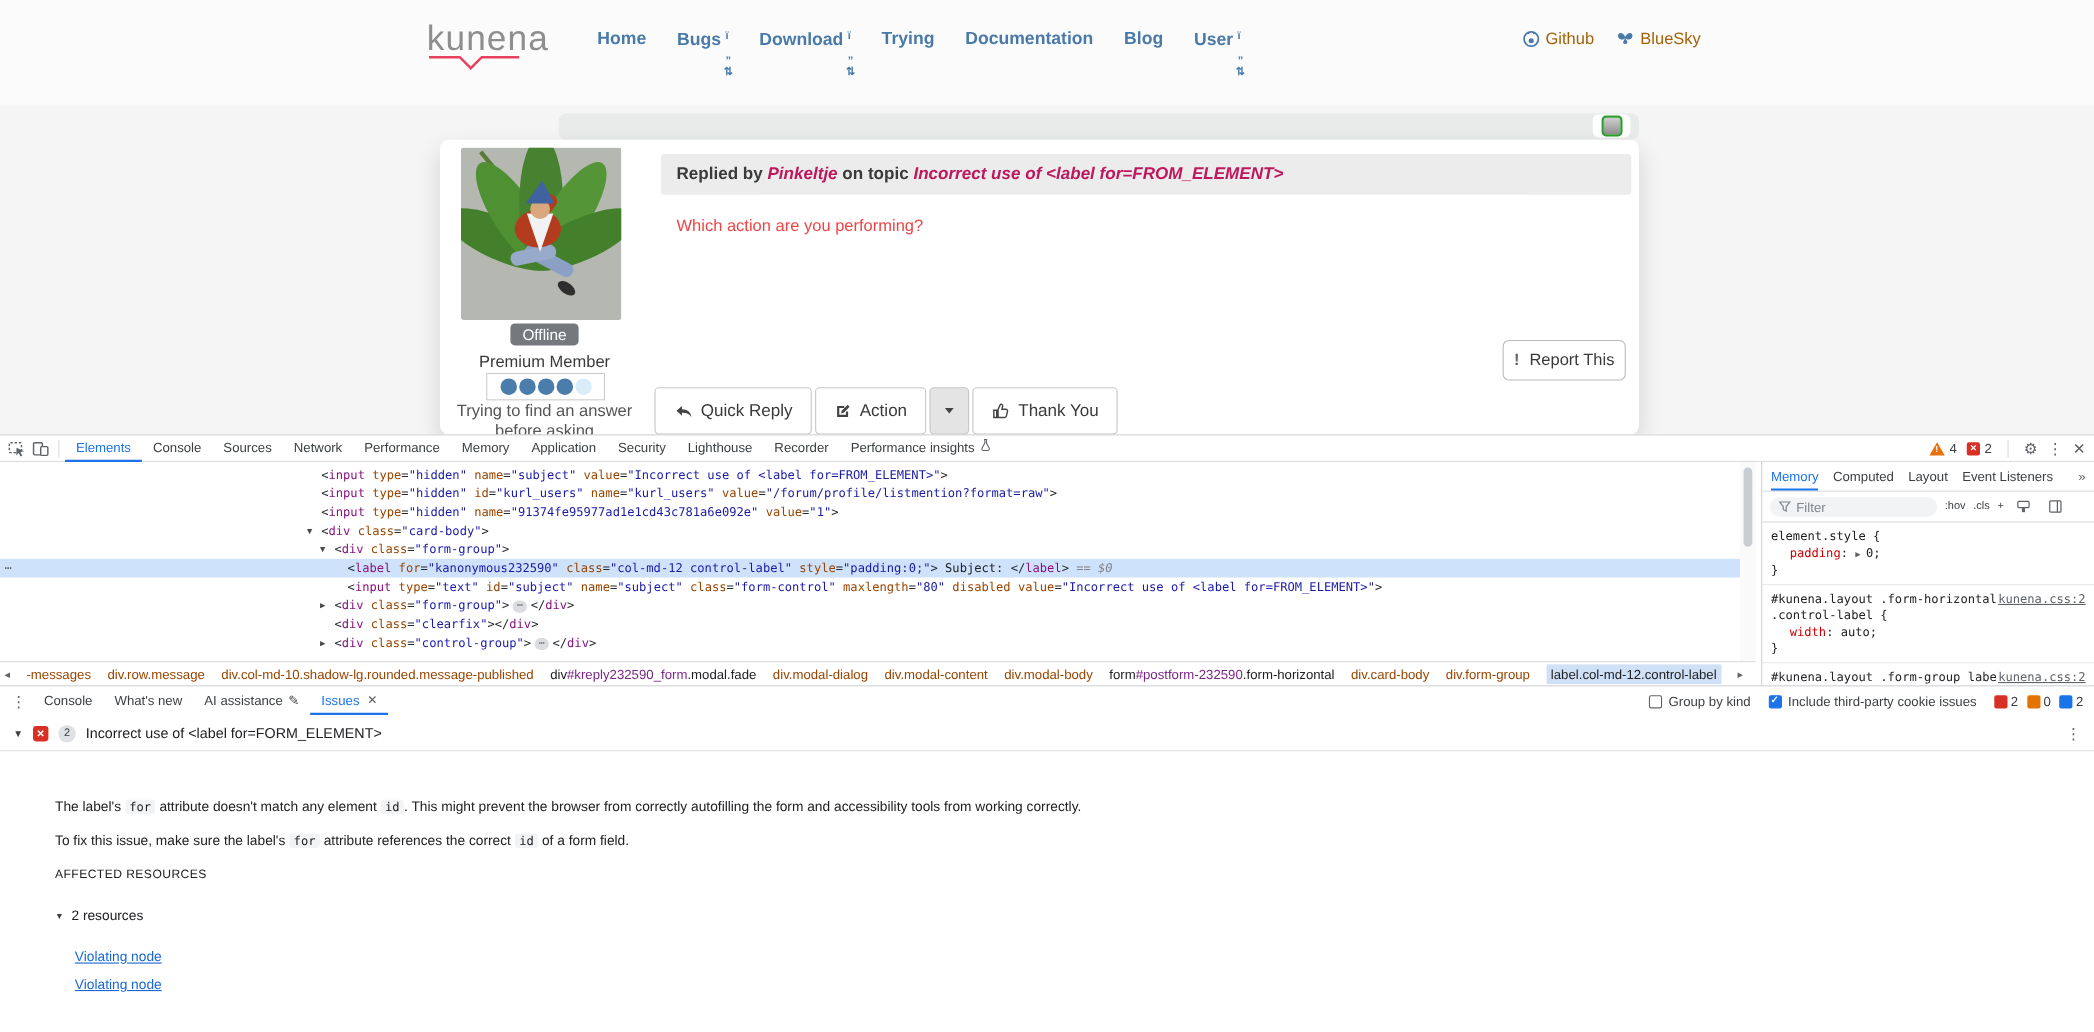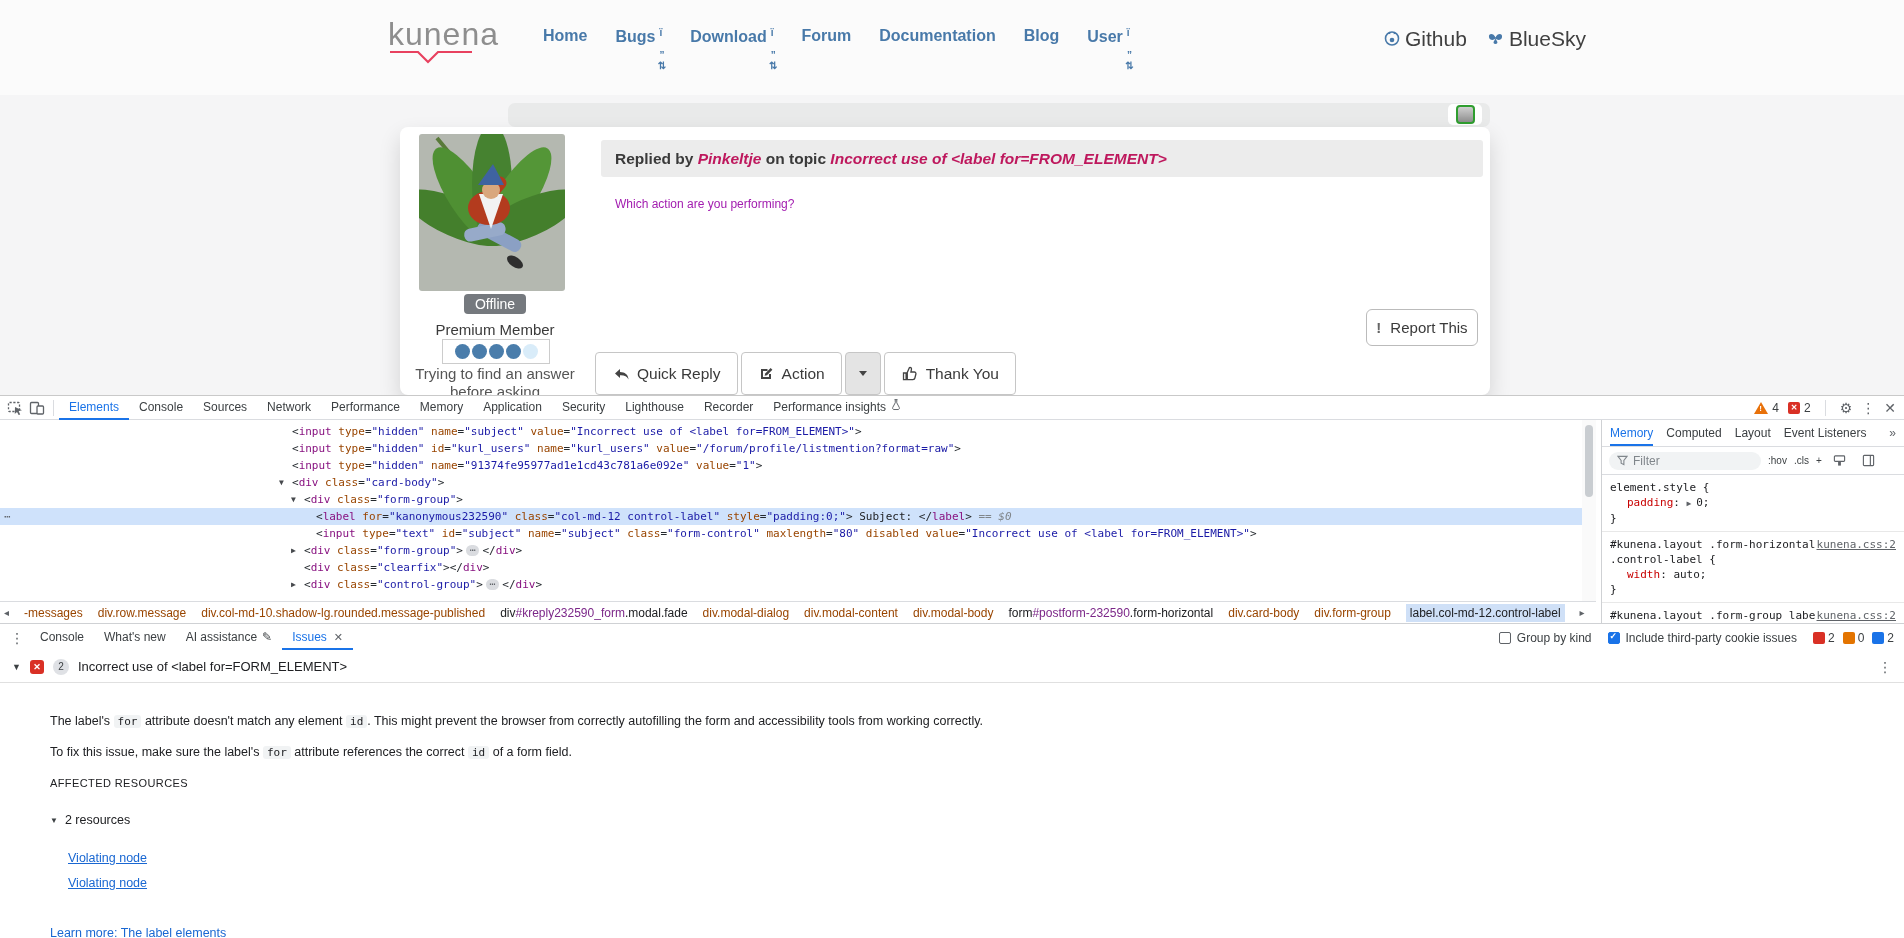--- a/index.html
+++ b/index.html
@@ -11,21 +11,21 @@
   .site-header{position:absolute;left:0;top:0;width:1904px;height:95px;background:#fbfbfb;}
   .logo{position:absolute;left:388px;top:16px;}
   .logo-text{font-size:32px;color:#8e8e8e;letter-spacing:1px;font-weight:400;}
   .logo svg{display:block;margin-top:-4px;}
   .site-nav{position:absolute;left:543px;top:27px;display:flex;gap:28px;}
   .nav-item{position:relative;color:#4879a9;font-weight:bold;font-size:16px;cursor:pointer;}
   .nav-info{font-size:10px;margin-left:4px;font-weight:bold;}
   .nav-drop{position:absolute;top:24px;right:-4px;font-size:10px;line-height:10px;
             color:#4879a9;white-space:pre-line;text-align:center;font-weight:bold;}
   .site-links{position:absolute;left:1384px;top:27px;display:flex;gap:20px;}
-  .site-link{display:flex;align-items:flex-end;gap:5px;color:#404040;font-size:21px;cursor:pointer;}
+  .site-link{display:flex;align-items:flex-start;gap:5px;color:#a16207;font-size:15px;cursor:pointer;}
 
   .partial-bar{position:absolute;left:508px;top:103px;width:982px;height:24px;background:#e9eaea;border-radius:7px;}
   .toolbar-btn{position:absolute;right:8px;top:1px;width:34px;height:21px;background:#fff;border-radius:5px;
                display:flex;align-items:center;justify-content:center;cursor:pointer;}
   .green-ico{width:15px;height:15px;border:2px solid #2f9e2f;border-radius:4px;
              background:linear-gradient(180deg,#cfcfcf,#8f8f8f);}
 
   .card{position:absolute;left:400px;top:127px;width:1090px;height:268px;background:#fff;border-radius:8px;
         box-shadow:0 10px 22px rgba(0,0,0,.14);}
   .avatar{position:absolute;left:19px;top:7px;width:146px;height:157px;border-radius:3px;overflow:hidden;cursor:pointer;}
@@ -34,21 +34,21 @@
   .offline-badge span{display:inline-block;background:#75797e;color:#fff;font-size:14px;padding:2px 11px;border-radius:4px;}
   .rank{position:absolute;left:0;top:194px;width:190px;text-align:center;font-size:15px;color:#3a3a3a;}
   .rating{position:absolute;left:42px;top:212px;width:106px;height:23px;border:1px solid #ccc;background:#fff;
           display:flex;align-items:center;justify-content:center;gap:2px;}
   .dot{width:15px;height:15px;border-radius:50%;}
   .sig{position:absolute;left:0;top:238px;width:190px;text-align:center;font-size:15px;color:#555;line-height:18px;}
 
   .reply-head{position:absolute;left:201px;top:13px;width:882px;height:37px;background:#ececec;border-radius:3px;
               line-height:37px;padding-left:14px;font-size:15.5px;font-weight:bold;color:#3a3a3a;box-sizing:border-box;}
   .plink{color:#be185d;font-style:italic;cursor:pointer;text-decoration:none;}
-  .post-body{position:absolute;left:215px;top:70px;font-size:12px;color:#a21caf;}
+  .post-body{position:absolute;left:215px;top:70px;font-size:15px;color:#ef4444;}
   .report-btn{position:absolute;left:966px;top:182px;width:112px;height:37px;background:#fff;border:1px solid #bbb;
               border-radius:6px;font-size:15px;color:#3a3a3a;display:flex;align-items:center;justify-content:center;gap:9px;
               font-family:"Liberation Sans",sans-serif;cursor:pointer;}
   .excl{color:#666;font-weight:bold;}
   .btn-row{position:absolute;left:195px;top:225px;display:flex;gap:3px;}
   .fbtn{height:43px;background:#fff;border:1px solid #c6c6c6;border-radius:4px;font-size:15.5px;color:#3a3a3a;
         display:flex;align-items:center;justify-content:center;gap:8px;padding:0 16px;
         font-family:"Liberation Sans",sans-serif;cursor:pointer;}
   .fbtn.caret{background:#e4e4e4;padding:0 13px;}
   .caret-glyph{width:0;height:0;border-left:4px solid transparent;border-right:4px solid transparent;border-top:5px solid #444;}
@@ -129,21 +129,21 @@
   .issues{position:absolute;left:0;top:255px;width:1904px;height:288px;background:#fff;overflow:hidden;}
   .issue-header{height:31px;border-bottom:1px solid #e0e0e0;display:flex;align-items:center;gap:9px;padding:0 12px;}
   .ih-arrow{font-size:9px;color:#3c4043;cursor:pointer;}
   .ih-err{width:14px;height:14px;background:#d93025;border-radius:3px;color:#fff;font-size:9px;font-weight:bold;
           display:flex;align-items:center;justify-content:center;}
   .ih-count{width:16px;height:16px;border-radius:50%;background:#dfe1e5;color:#3c4043;font-size:10px;
             display:flex;align-items:center;justify-content:center;}
   .ih-title{font-size:13px;color:#202124;}
   .ih-kebab{margin-left:auto;color:#5f6368;font-size:14px;cursor:pointer;}
   .issue-body{padding:30px 0 0 50px;font-size:12.5px;color:#202124;}
-  .issue-p{margin:0 0 14px 0;line-height:17px;}
+  .issue-p{margin:12px 0 14px 0;line-height:17px;}
   .chip{font-family:"DejaVu Sans Mono",monospace;font-size:11px;background:#f1f3f4;border-radius:3px;padding:0 4px;}
   .affected{margin-top:16px;font-size:11px;letter-spacing:.4px;color:#202124;}
   .res-toggle{margin-top:24px;display:flex;align-items:center;gap:7px;cursor:pointer;}
   .res-toggle .ih-arrow{font-size:8px;}
   .res-links{margin-top:24px;padding-left:18px;}
   .res-link{display:block;color:#1967d2;text-decoration:underline;font-size:12.5px;margin-bottom:8px;cursor:pointer;}
   .res-link + .res-link{margin-top:11px;}
   .learn-more{display:inline-block;margin:28px 0 0 0;color:#1967d2;text-decoration:underline;font-size:12.5px;cursor:pointer;}
 </style>
 </head>
@@ -158,21 +158,21 @@
         <svg width="110" height="16" viewBox="0 0 110 16">
           <path d="M2 3 H30 L40 13 L50 3 H84" stroke="#e8415f" stroke-width="2.2" fill="none"></path>
         </svg>
       </div>
       <nav class="site-nav" id="siteNav">
           <div class="nav-item"><span class="nav-label">Home</span></div>
           <div class="nav-item"><span class="nav-label">Bugs</span><sup class="nav-info">ï</sup><span class="nav-drop">”
 ⇅</span></div>
           <div class="nav-item"><span class="nav-label">Download</span><sup class="nav-info">ï</sup><span class="nav-drop">”
 ⇅</span></div>
-          <div class="nav-item"><span class="nav-label">Forum</span></div>
+          <div class="nav-item"><span class="nav-label">Trying</span></div>
           <div class="nav-item"><span class="nav-label">Documentation</span></div>
           <div class="nav-item"><span class="nav-label">Blog</span></div>
           <div class="nav-item"><span class="nav-label">User</span><sup class="nav-info">ï</sup><span class="nav-drop">”
 ⇅</span></div>
         </nav>
       <div class="site-links" id="siteLinks">
           <span class="site-link">
             <span><svg width="16" height="16" viewBox="0 0 16 16">
                 <circle cx="8" cy="8.5" r="6.5" fill="none" stroke="#4879a9" stroke-width="1.6"></circle>
                 <polygon points="3.5,3.5 6,1.8 6.4,4.2" fill="#4879a9"></polygon>

